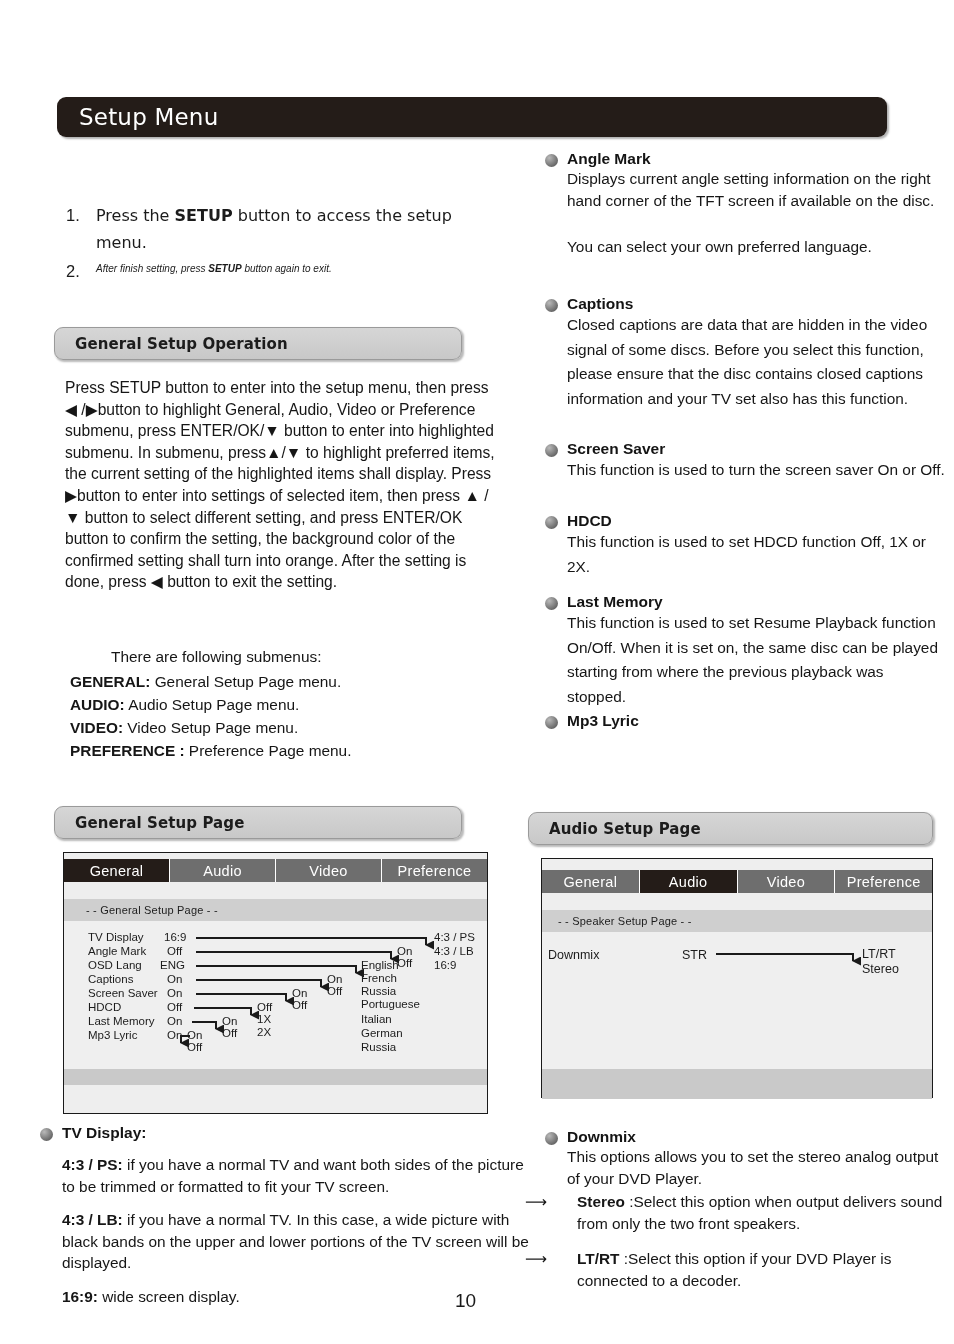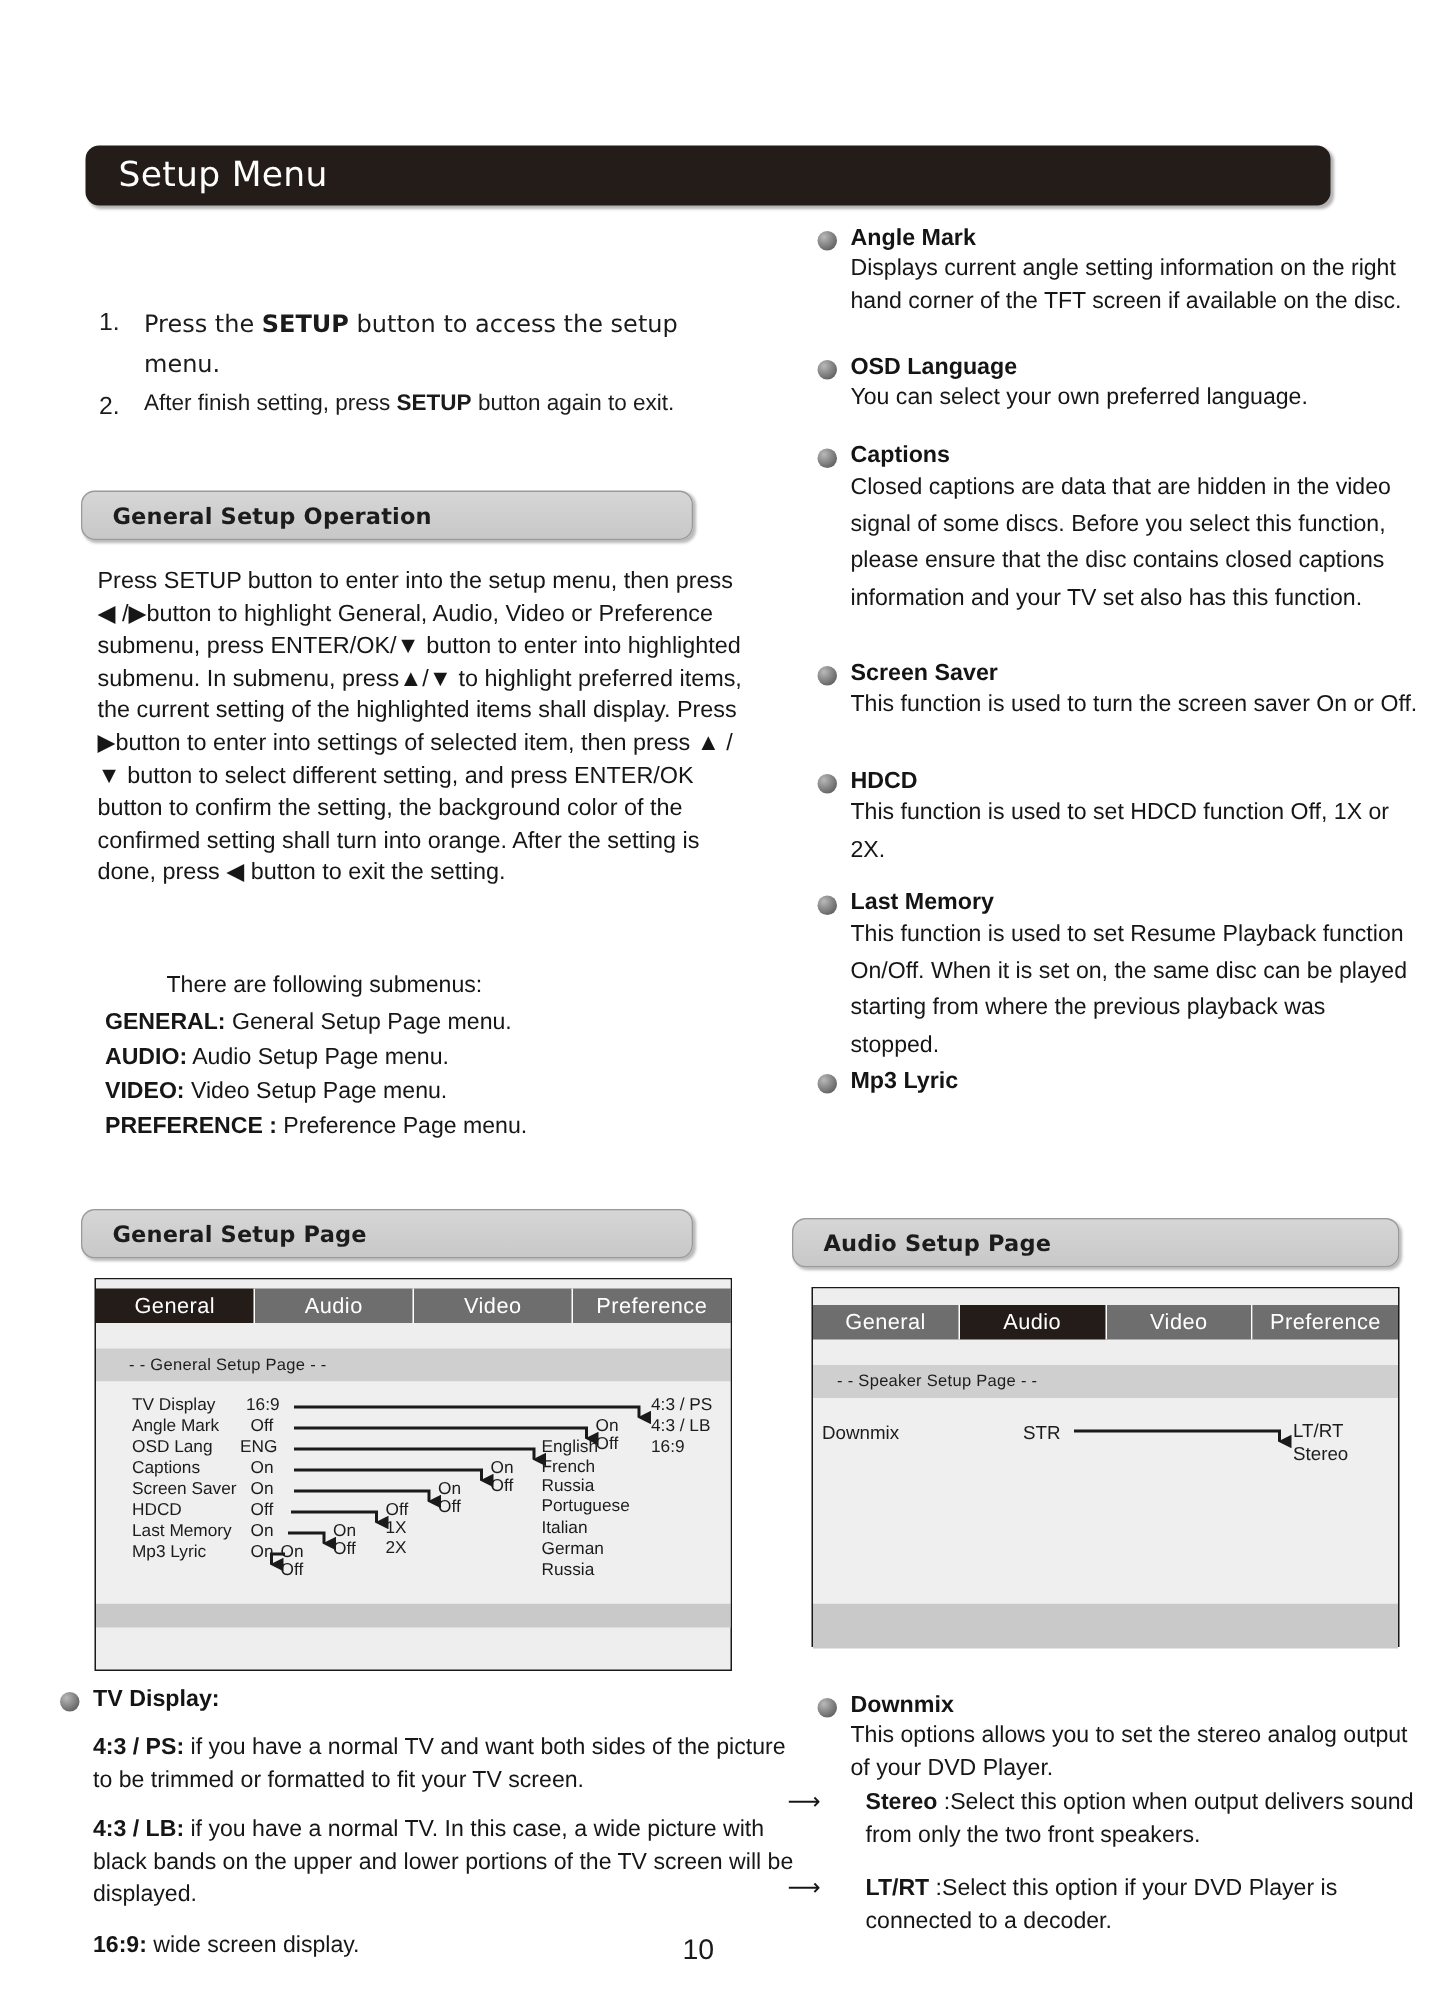--- a/index.html
+++ b/index.html
@@ -47,21 +47,21 @@
   #pill-genpage   { left: 54px; top: 806px; width: 408px; }
   #pill-audpage   { left: 528px; top: 812px; width: 405px; align-items: center; }
 
   
   .steps { position: absolute; left: 60px; top: 202px; width: 430px; }
   .step { display: flex; font-size: 16.5px; line-height: 26px; color: #1b1b1b; }
   .step .num { width: 36px; flex: none; text-align: left; padding-left: 6px; }
   .step .body { flex: 1; }
   #step1 .body { font-family: "DejaVu Sans", sans-serif; font-size: 16px; line-height: 27px; }
   #step2 { margin-top: 2px; }
-  #step2 .body { font-size: 15px; line-height: 22px; }
+  #step2 .body { font-size: 10px; line-height: 22px; font-style: italic; }
   .b { font-weight: bold; }
 
   
   .para {
     position: absolute; left: 65px; top: 377px; width: 432px;
     font-size: 15.6px; line-height: 21.6px; color: #161616;
   }
   .submenus {
     position: absolute; left: 70px; top: 645px; width: 430px;
     font-size: 15.4px; line-height: 23px; color: #161616;
@@ -258,24 +258,20 @@
 
   <div class="bullet-item" style="left:545px; top:150px; width:400px;">
     <div class="bullet-head">
       <span class="sphere"></span>
       <span class="bullet-title">Angle Mark</span>
     </div>
     <div class="bullet-body">Displays current angle setting information on the right  hand  corner of  the TFT  screen if available on the disc.</div>
   </div>
 
   <div class="bullet-item" style="left:545px; top:236px; width:400px;">
-    <div class="bullet-head">
-      <span class="sphere"></span>
-      <span class="bullet-title"> OSD Language</span>
-    </div>
     <div class="bullet-body"> You can select your own preferred language.</div>
   </div>
 
   <div class="bullet-item" style="left:545px; top:295px; width:400px;">
     <div class="bullet-head">
       <span class="sphere"></span>
       <span class="bullet-title">Captions</span>
     </div>
     <div class="bullet-body loose">Closed captions are data that are hidden in the video signal of some discs. Before you select this function, please ensure that the disc contains closed captions information and  your TV set also has this function.</div>
   </div>

